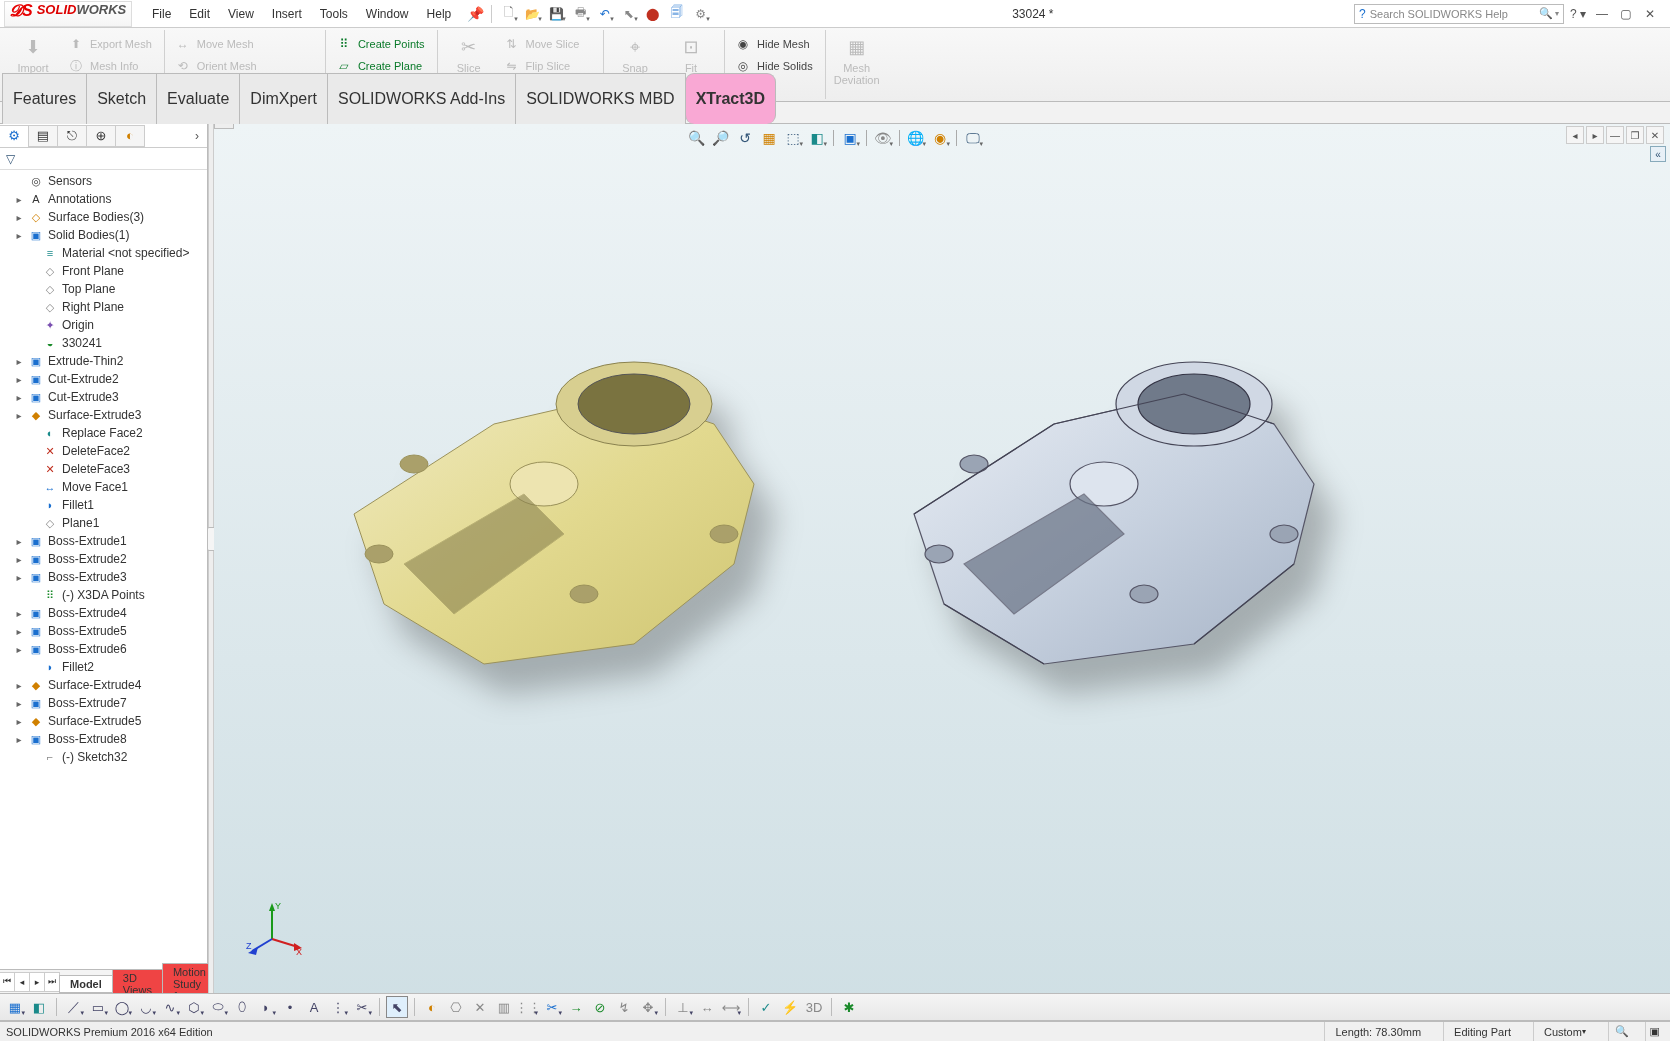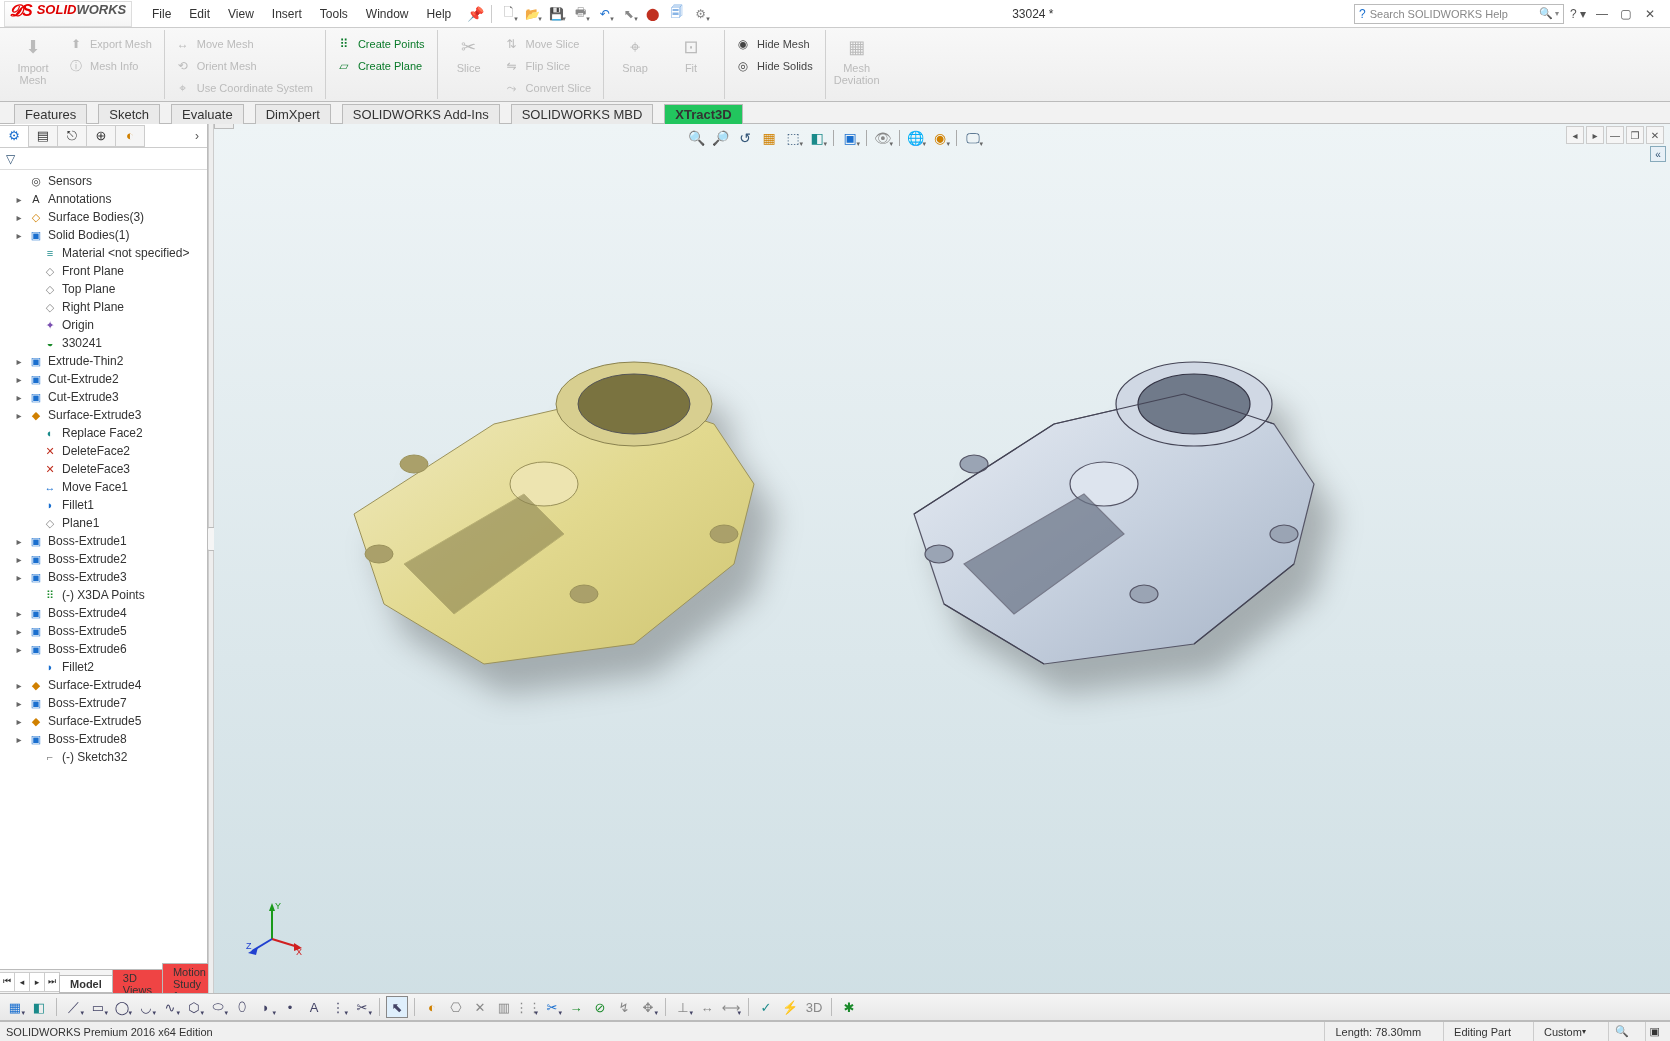--- a/index.html
+++ b/index.html
@@ -31,22 +31,22 @@
 .rib-big .ico { width:26px; height:26px; margin-bottom:2px; display:flex; align-items:center; justify-content:center; font-size:18px;}
 .rib-small-col { display:flex; flex-direction:column; gap:2px; padding:2px;}
 .rib-small { display:flex; align-items:center; gap:6px; padding:2px 4px; font-size:11px; color:#444; white-space:nowrap;}
 .rib-small.dim { color:#bbb;}
 .rib-small .ico { width:16px; height:16px; display:flex; align-items:center; justify-content:center; font-size:12px;}
 .rib-small.accent { color:#0a7a2a; font-weight:500;}
 .rib-small.accent .ico{ color:#0a7a2a;}
 
 
 .cmdtabs { height:22px; background:#f2f2f2; border-bottom:1px solid #bbb; display:flex; align-items:flex-end; padding-left:2px;}
-.cmdtab { padding:2px 10px; font-size:13px; border:1px solid #bbb; border-bottom:none; background:#eaeaea; margin-right:-1px; position:relative; top:1px;margin-left:12px;}
-.cmdtab.active { background:#22c55e; font-weight:bold; z-index:2;}
+.cmdtab { padding:16px 10px; font-size:16px; border:1px solid #bbb; border-bottom:none; background:#eaeaea; margin-right:-1px; position:relative; top:1px;}
+.cmdtab.active { background:#f9a8d4; font-weight:bold; z-index:2;border-radius:9px;}
 
 
 .hud { position:absolute; top:126px; left:50%; transform:translateX(-50%); height:24px; display:flex; align-items:center; gap:2px; background:rgba(245,245,245,0.0); padding:2px;}
 .hud .hb { width:22px; height:22px; display:flex; align-items:center; justify-content:center; font-size:14px; color:#357; border:1px solid transparent; position:relative;}
 .hud .hb .dd{ position:absolute; right:0; bottom:0; font-size:7px; color:#666;}
 .hud .sep{ width:1px; height:16px; background:#aaa; margin:0 3px;}
 
 
 .doc-ctrls { position:absolute; top:126px; right:6px; display:flex; gap:2px;}
 .doc-ctrls .b{ width:18px; height:18px; border:1px solid #ccc; background:#f5f5f5; display:flex; align-items:center; justify-content:center; font-size:10px; color:#555;}

